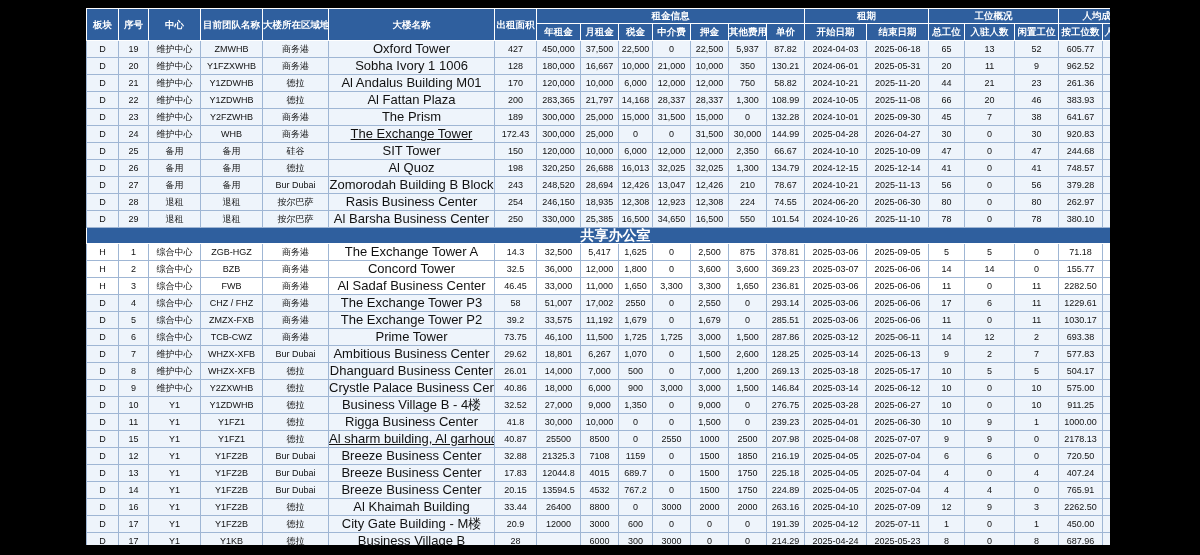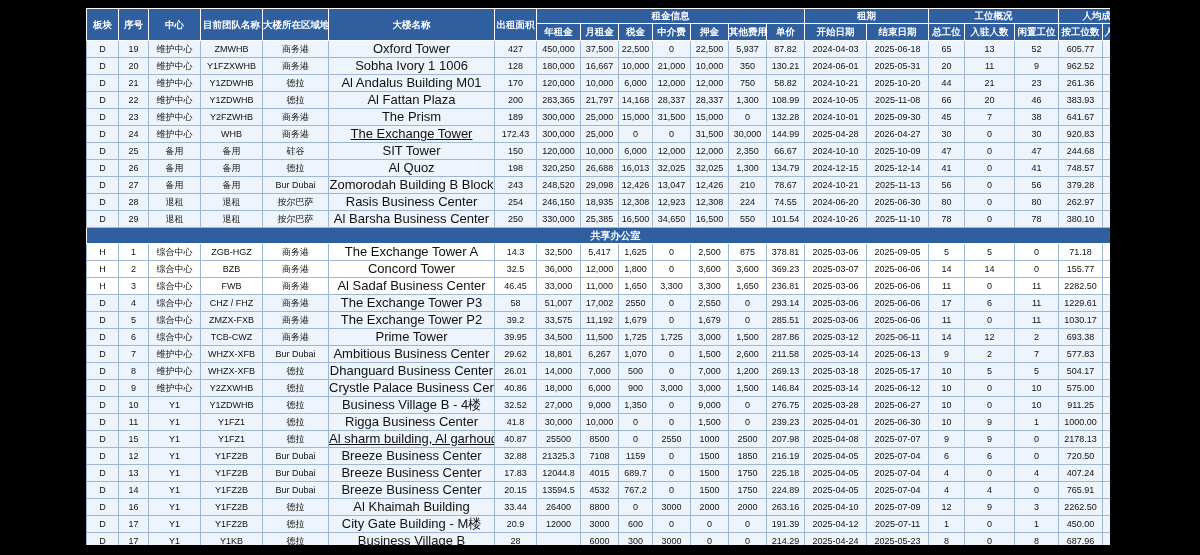--- a/index.html
+++ b/index.html
@@ -5,21 +5,21 @@
   html,body{margin:0;padding:0;background:#000;}
   body{font-family:"Liberation Sans","DejaVu Sans",sans-serif;}
   #screen{width:1200px;height:555px;position:relative;background:#000;overflow:hidden;}
   #sheet{position:absolute;left:86px;top:8px;width:1024px;height:555px;background:#404040;overflow:hidden;}
   table{border-collapse:collapse;table-layout:fixed;width:1024px;font-size:9px;color:#111;}
   td,th{border:1px solid #9fb6d4;padding:0;height:16px;line-height:16px;overflow:hidden;white-space:nowrap;text-align:center;font-weight:normal;}
   .hdr{background:#2f5f9e;color:#ffffff;font-weight:bold;font-size:9.5px;border:1px solid #ffffff;}
   .hdr-top{height:14px;line-height:14px;}
   .rowD td{background:#eef4fb;}
   .rowH td{background:#ffffff;}
-  .band{background:#2f5f9e;color:#fff;font-weight:bold;text-align:center;border:1px solid #ffffff;height:15px;line-height:15px;font-size:10px;}
+  .band{background:#2f5f9e;color:#fff;font-weight:bold;text-align:center;border:1px solid #ffffff;height:15px;line-height:15px;font-size:14px;}
   .u{text-decoration:underline;}
   .c-name{font-size:13px;}
   .bottombar{position:absolute;left:0;bottom:0;width:1200px;height:10px;background:#000;}
   .sidebar-left{position:absolute;left:0;top:0;width:86px;height:555px;background:#000;}
   .sidebar-right{position:absolute;left:1110px;top:0;width:90px;height:555px;background:#000;}
   col.c0{width:32px}col.c1{width:30px}col.c2{width:52px}col.c3{width:62px}col.c4{width:66px}
   col.c5{width:166px}col.c6{width:42px}col.c7{width:44px}col.c8{width:38px}col.c9{width:34px}
   col.c10{width:38px}col.c11{width:38px}col.c12{width:38px}col.c13{width:38px}
   col.c14{width:62px}col.c15{width:62px}
   col.c16{width:36px}col.c17{width:50px}col.c18{width:44px}col.c19{width:44px}col.c20{width:42px}
@@ -143,21 +143,21 @@
             <td class="c-name">Al Andalus Building M01</td>
             <td>170</td>
             <td>120,000</td>
             <td>10,000</td>
             <td>6,000</td>
             <td>12,000</td>
             <td>12,000</td>
             <td>750</td>
             <td>58.82</td>
             <td>2024-10-21</td>
-            <td>2025-10-20</td>
+            <td>2025-11-20</td>
             <td>44</td>
             <td>21</td>
             <td>23</td>
             <td>261.36</td>
             <td>6.80</td>
           </tr>
           <tr class="rowD">
             <td>D</td>
             <td>22</td>
             <td>维护中心</td>
@@ -274,21 +274,21 @@
           </tr>
           <tr class="rowD">
             <td>D</td>
             <td>27</td>
             <td>备用</td>
             <td>备用</td>
             <td>Bur Dubai</td>
             <td class="c-name">Zomorodah Building B Block</td>
             <td>243</td>
             <td>248,520</td>
-            <td>29,098</td>
+            <td>28,694</td>
             <td>12,426</td>
             <td>13,047</td>
             <td>12,426</td>
             <td>210</td>
             <td>78.67</td>
             <td>2024-10-21</td>
             <td>2025-11-13</td>
             <td>56</td>
             <td>0</td>
             <td>56</td>
@@ -463,22 +463,22 @@
             <td>1030.17</td>
             <td>1.57</td>
           </tr>
           <tr class="rowD">
             <td>D</td>
             <td>6</td>
             <td>综合中心</td>
             <td>TCB-CWZ</td>
             <td>商务港</td>
             <td class="c-name">Prime Tower</td>
-            <td>39.95</td>
-            <td>34,500</td>
+            <td>73.75</td>
+            <td>46,100</td>
             <td>11,500</td>
             <td>1,725</td>
             <td>1,725</td>
             <td>3,000</td>
             <td>1,500</td>
             <td>287.86</td>
             <td>2025-03-12</td>
             <td>2025-06-11</td>
             <td>14</td>
             <td>12</td>
@@ -493,21 +493,21 @@
             <td>WHZX-XFB</td>
             <td>Bur Dubai</td>
             <td class="c-name">Ambitious Business Center</td>
             <td>29.62</td>
             <td>18,801</td>
             <td>6,267</td>
             <td>1,070</td>
             <td>0</td>
             <td>1,500</td>
             <td>2,600</td>
-            <td>211.58</td>
+            <td>128.25</td>
             <td>2025-03-14</td>
             <td>2025-06-13</td>
             <td>9</td>
             <td>2</td>
             <td>7</td>
             <td>577.83</td>
             <td>1.18</td>
           </tr>
           <tr class="rowD">
             <td>D</td>

